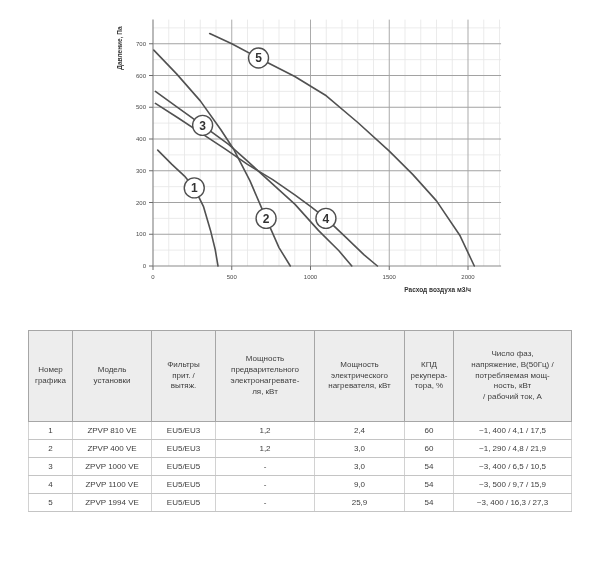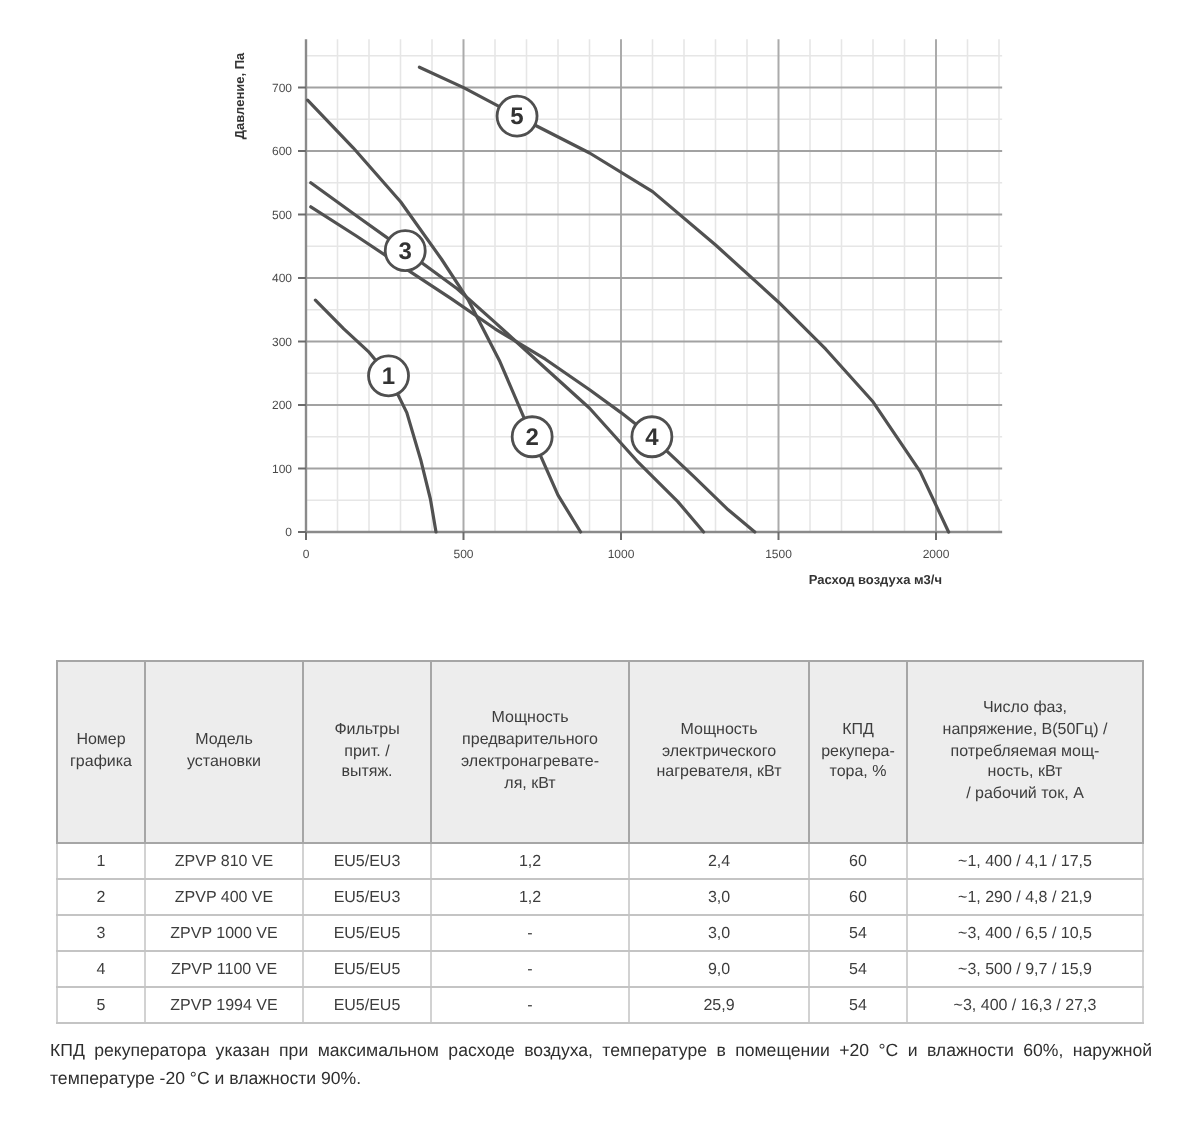--- a/index.html
+++ b/index.html
@@ -187,15 +187,14 @@
           <td>ZPVP 1994 VE</td>
           <td>EU5/EU5</td>
           <td>-</td>
           <td>25,9</td>
           <td>54</td>
           <td>~3, 400 / 16,3 / 27,3</td>
         </tr>
       </tbody>
   </table>
 
-  <p class="footnote">КПД рекуператора указан при максимальном расходе воздуха, температуре в помещении +20 °С и влажности 60%, наружной температуре -20 °С и влажности 90%.</p>
 
 </div>
 
 </body></html>

